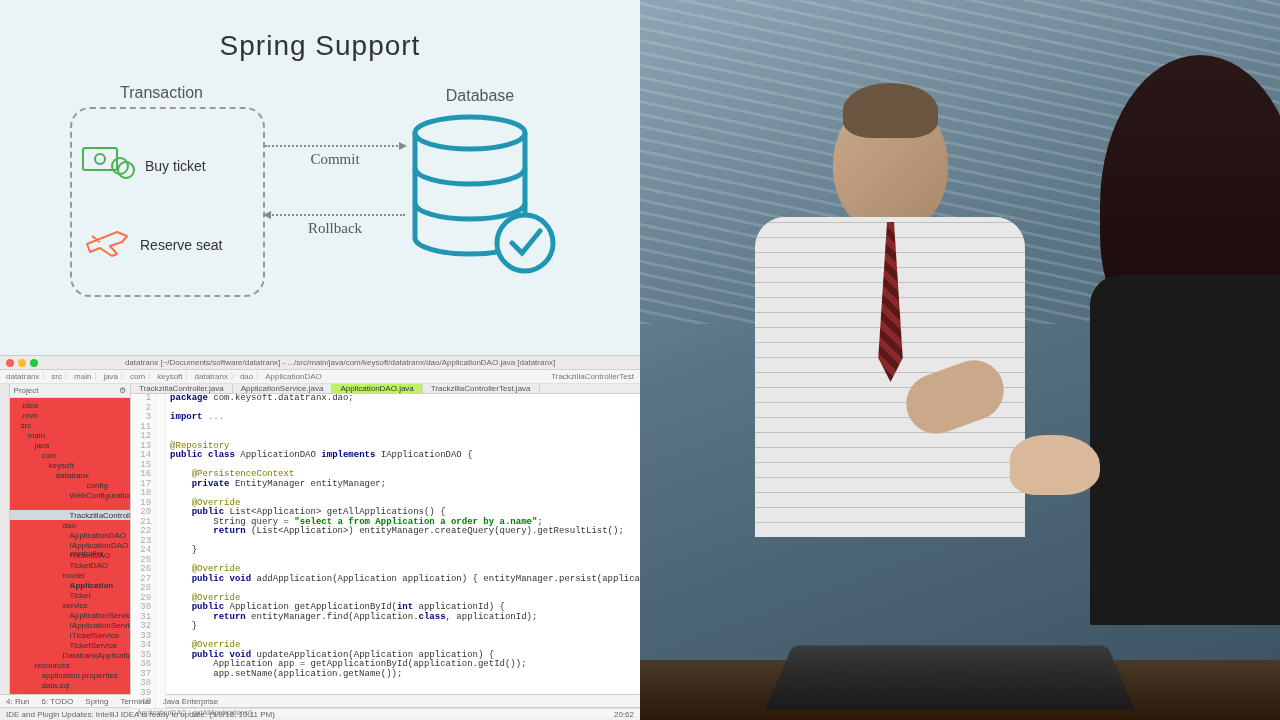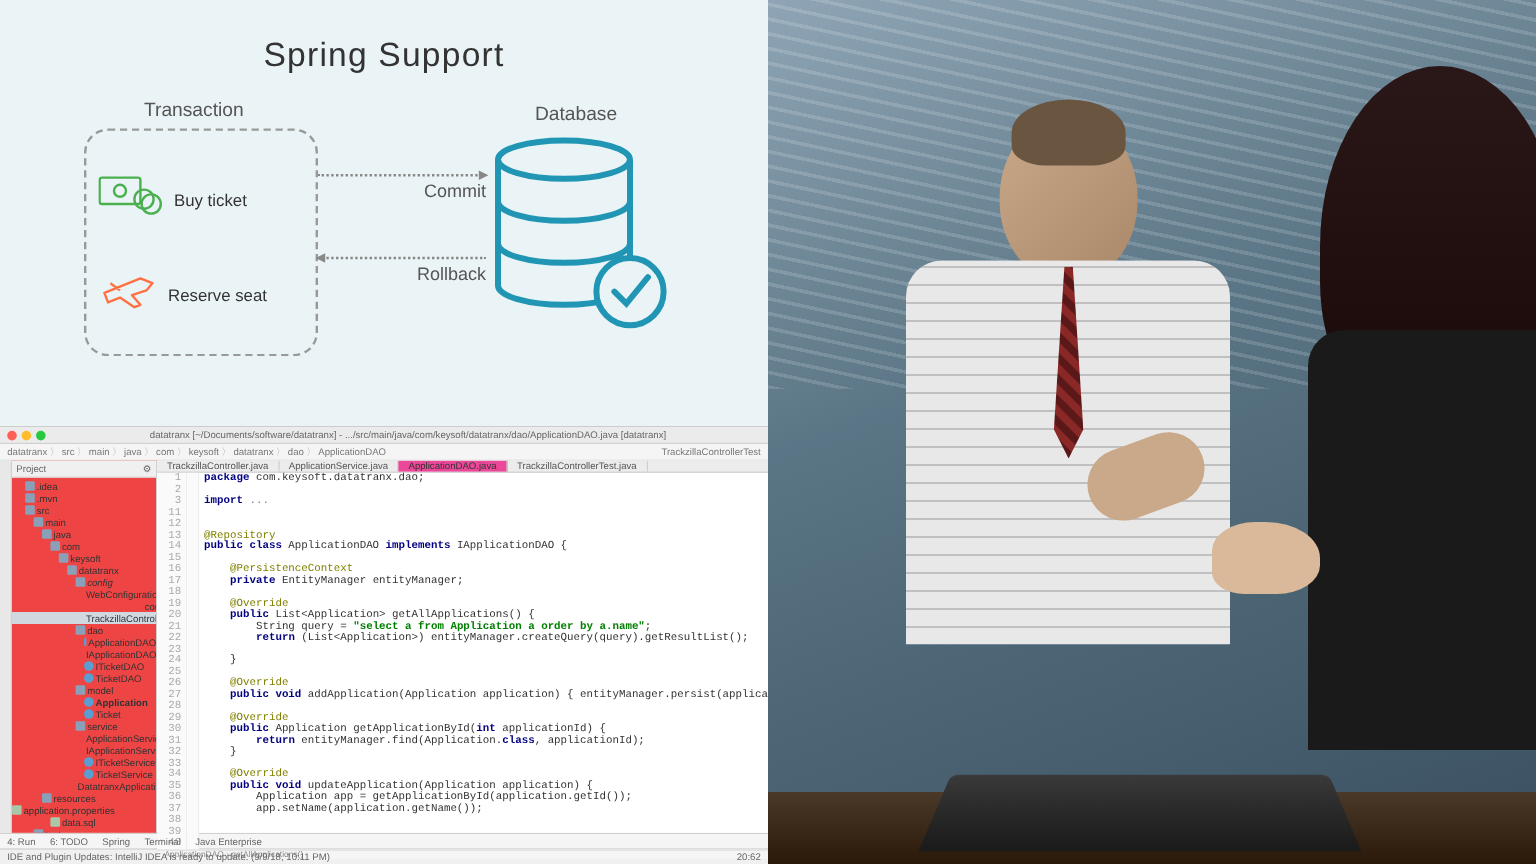--- a/index.html
+++ b/index.html
@@ -25,52 +25,52 @@
 
 .db-section { position: absolute; left: 360px; top: 0; }
 .db-label { text-align: center; font-size: 16px; color: #555; margin-bottom: 8px; }
 .db-icon svg { width: 160px; height: 165px; }
 
 .arrow-commit { position: absolute; left: 225px; top: 58px; width: 140px; }
 .arrow-rollback { position: absolute; left: 225px; top: 127px; width: 140px; }
 .arrow-line { border-top: 2px dotted #888; width: 100%; position: relative; }
 .arrow-line.right::after { content: ''; position: absolute; right: -2px; top: -5px; border-left: 8px solid #888; border-top: 4px solid transparent; border-bottom: 4px solid transparent; }
 .arrow-line.left::before { content: ''; position: absolute; left: -2px; top: -5px; border-right: 8px solid #888; border-top: 4px solid transparent; border-bottom: 4px solid transparent; }
-.arrow-label { text-align: right; font-size: 15px; color: #555; margin-top: 4px; }
+.arrow-label { text-align: center; font-size: 15px; color: #555; margin-top: 4px; font-family: Liberation Serif, serif; }
 
 
 .ide-section { height: 405px; background: #f5f5f5; font-size: 9px; color: #333; position: relative; border-top: 1px solid #ccc; }
 .ide-titlebar { height: 14px; background: #ebebeb; display: flex; align-items: center; padding: 0 6px; border-bottom: 1px solid #d0d0d0; }
 .traffic { display: flex; gap: 4px; margin-right: 8px; }
 .traffic span { width: 8px; height: 8px; border-radius: 50%; }
 .t-red { background: #ff5f56; }
 .t-yellow { background: #ffbd2e; }
 .t-green { background: #27c93f; }
 .ide-title { font-size: 8px; color: #666; flex: 1; text-align: center; }
 .ide-breadcrumb { height: 14px; background: #f5f5f5; padding: 0 6px; font-size: 8px; color: #777; display: flex; align-items: center; border-bottom: 1px solid #e0e0e0; justify-content: space-between; }
 .bc-left { display: flex; gap: 2px; align-items: center; }
 .bc-sep { color: #aaa; }
 .bc-right { font-size: 8px; }
 
 .ide-body { display: flex; height: 310px; }
 .ide-sidebar-labels { width: 12px; background: #e8e8e8; border-right: 1px solid #d0d0d0; writing-mode: vertical-lr; font-size: 7px; color: #777; padding-top: 4px; }
 .ide-tree { width: 155px; background: #ef4444; border-right: 1px solid #d0d0d0; font-size: 8px; overflow: hidden; }
 .tree-header { height: 14px; background: #f0f0f0; border-bottom: 1px solid #ddd; display: flex; align-items: center; padding: 0 4px; justify-content: space-between; color: #666; }
 .tree-body { padding: 2px 0; }
-.tree-item { padding: 1px 0; white-space: nowrap; color: #333; display: flex; align-items: flex-start; height: 10px; }
+.tree-item { padding: 1px 0; white-space: nowrap; color: #333; display: flex; align-items: flex-start; height: 10px; flex-direction: column; }
 .tree-item.selected { background: #d0d8e0; }
 .tree-icon { display: inline-block; width: 8px; height: 8px; margin-right: 2px; }
 .ti-folder { background: #8aa0b8; border-radius: 1px; }
 .ti-file { background: #a8c8a8; border-radius: 1px; }
 .ti-class { background: #5a9fd4; border-radius: 50%; }
 
 .ide-editor { flex: 1; background: #ffffff; display: flex; flex-direction: column; }
 .ide-tabs { height: 14px; background: #ececec; display: flex; border-bottom: 1px solid #d0d0d0; }
 .ide-tab { padding: 0 8px; font-size: 8px; display: flex; align-items: center; border-right: 1px solid #d0d0d0; color: #555; }
-.ide-tab.active { background: #ec4899; color: #333; }
+.ide-tab.active { background: #bef264; color: #333; }
 .ide-code { display: flex; flex: 1; font-family: 'Courier New', monospace; font-size: 9px; line-height: 9.5px; }
 .gutter { width: 25px; background: #fafafa; text-align: right; padding-right: 4px; color: #aaa; border-right: 1px solid #eee; }
 .gutter-marks { width: 10px; background: #fafafa; border-right: 1px solid #eee; }
 .code-text { flex: 1; padding-left: 4px; white-space: pre; overflow: hidden; color: #333; }
 .kw { color: #000080; font-weight: bold; }
 .ann { color: #808000; }
 .str { color: #008000; font-weight: bold; }
 .com { color: #808080; }
 .ide-bottom-breadcrumb { height: 12px; background: #f5f5f5; border-top: 1px solid #e0e0e0; font-size: 7px; color: #888; padding: 0 6px; display: flex; align-items: center; }
 
@@ -211,21 +211,21 @@
               <span>com</span>
             </div>
             <div class="tree-item" style="padding-left: 39px;">
               <span class="tree-icon ti-folder"></span>
               <span>keysoft</span>
             </div>
             <div class="tree-item" style="padding-left: 46px;">
               <span class="tree-icon ti-folder"></span>
               <span>datatranx</span>
             </div>
-            <div class="tree-item" style="padding-left: 53px; font-style: italic;">
+            <div class="tree-item" style="padding-left: 77px;">
               <span class="tree-icon ti-folder"></span>
               <span>config</span>
             </div>
             <div class="tree-item" style="padding-left: 60px;">
               <span class="tree-icon ti-class"></span>
               <span>WebConfiguration</span>
             </div>
             <div class="tree-item" style="padding-left: 61px; gap: 48px;">
               <span class="tree-icon ti-folder"></span>
               <span>controller</span>
@@ -287,21 +287,21 @@
               <span>TicketService</span>
             </div>
             <div class="tree-item" style="padding-left: 53px;">
               <span class="tree-icon ti-class"></span>
               <span>DatatranxApplication</span>
             </div>
             <div class="tree-item" style="padding-left: 25px;">
               <span class="tree-icon ti-folder"></span>
               <span>resources</span>
             </div>
-            <div class="tree-item" style="">
+            <div class="tree-item" style="padding-left: 32px;">
               <span class="tree-icon ti-file"></span>
               <span>application.properties</span>
             </div>
             <div class="tree-item" style="padding-left: 32px;">
               <span class="tree-icon ti-file"></span>
               <span>data.sql</span>
             </div>
             <div class="tree-item" style="padding-left: 18px;">
               <span class="tree-icon ti-folder"></span>
               <span>test</span>

